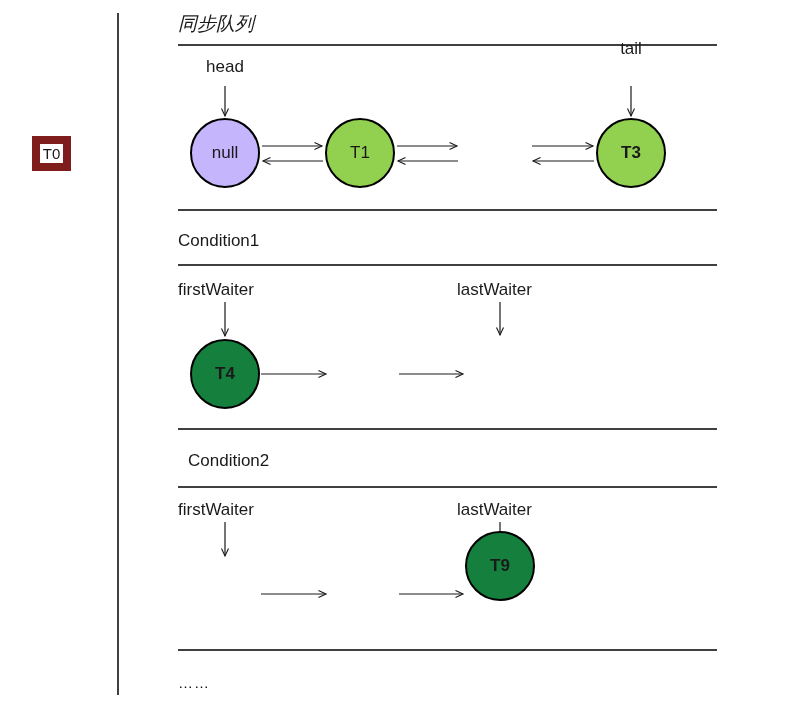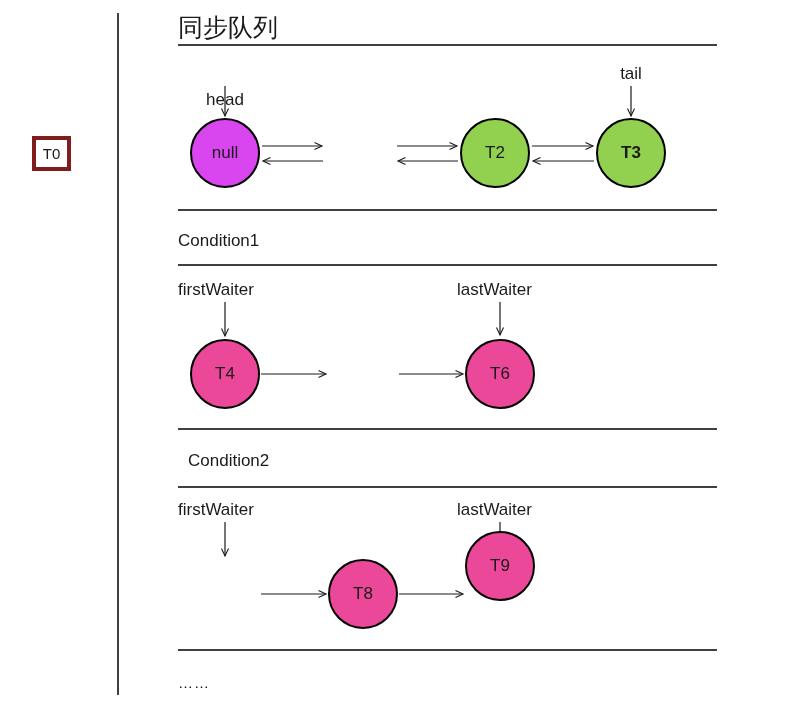--- a/index.html
+++ b/index.html
@@ -7,29 +7,29 @@
     position:relative;width:791px;height:710px;background:#fff;overflow:hidden;
     font-family:"Liberation Sans", sans-serif;color:#1a1a1a;
   }
   .vline{position:absolute;width:2px;background:#404040;}
   .hline{position:absolute;height:2px;background:#404040;}
   .node{
     position:absolute;width:70px;height:70px;border:2.5px solid #000;border-radius:50%;
     box-sizing:border-box;display:flex;align-items:center;justify-content:center;
     font-size:17px;color:#1a1a1a;
   }
-  .pink{background:#d946ef;}
+  .pink{background:#c4b5fd;}
   .green{background:#92D050;}
-  .orange{background:#ec4899;}
+  .orange{background:#15803d;font-weight:bold;}
   .lbl{position:absolute;font-size:17px;white-space:nowrap;color:#1a1a1a;}
   .lbl.center{width:70px;text-align:center;}
   .section-title{position:absolute;font-size:17px;white-space:nowrap;color:#1a1a1a;}
-  .main-title{position:absolute;left:178px;top:11px;font-size:25px;white-space:nowrap;color:#1a1a1a;}
+  .main-title{position:absolute;left:178px;top:11px;font-size:19px;white-space:nowrap;color:#1a1a1a;font-style:italic;}
   .thread-box{
-    position:absolute;left:32px;top:136px;width:39px;height:35px;border:4px solid #7f1d1d;
+    position:absolute;left:32px;top:136px;width:39px;height:35px;border:8px solid #7f1d1d;
     box-sizing:border-box;display:flex;align-items:center;justify-content:center;font-size:15px;
   }
   .ellipsis{position:absolute;left:178px;top:674px;font-size:15px;letter-spacing:1px;color:#111;}
   svg.connectors{position:absolute;left:0;top:0;pointer-events:none;}
 </style>
 </head>
 <body>
 
 <div id="canvas">
 
@@ -66,34 +66,32 @@
     <line x1="500" y1="302" x2="500" y2="335" stroke="#1a1a1a" stroke-width="1.2" marker-end="url(#arrowV)"></line>
     <line x1="261" y1="374" x2="326" y2="374" stroke="#1a1a1a" stroke-width="1.2" marker-end="url(#arrowV)"></line>
     <line x1="399" y1="374" x2="463" y2="374" stroke="#1a1a1a" stroke-width="1.2" marker-end="url(#arrowV)"></line>
 
     <line x1="225" y1="522" x2="225" y2="556" stroke="#1a1a1a" stroke-width="1.2" marker-end="url(#arrowV)"></line>
     <line x1="500" y1="522" x2="500" y2="555" stroke="#1a1a1a" stroke-width="1.2" marker-end="url(#arrowV)"></line>
     <line x1="261" y1="594" x2="326" y2="594" stroke="#1a1a1a" stroke-width="1.2" marker-end="url(#arrowV)"></line>
     <line x1="399" y1="594" x2="463" y2="594" stroke="#1a1a1a" stroke-width="1.2" marker-end="url(#arrowV)"></line>
   </svg>
 
-  <div class="lbl center" style="left:190px;top:57px;margin-top:33px;">head</div>
-  <div class="lbl center" style="left:596px;top:64px;">tail</div>
+  <div class="lbl center" style="left:190px;top:57px;">head</div>
+  <div class="lbl center" style="left:596px;top:39px;">tail</div>
 
   <div class="node pink" style="left:190px;top:118px;">null</div>
-  <div class="node green" style="left:460px;top:118px;">T2</div>
+  <div class="node green" style="left:325px;top:118px;">T1</div>
   <div class="node green" style="left:596px;top:118px;font-weight:bold;">T3</div>
 
   <div class="section-title" style="left:178px;top:231px;">Condition1</div>
   <div class="lbl" style="left:178px;top:280px;">firstWaiter</div>
   <div class="lbl" style="left:457px;top:280px;">lastWaiter</div>
   <div class="node orange" style="left:190px;top:339px;">T4</div>
-  <div class="node orange" style="left:465px;top:339px;">T6</div>
 
   <div class="section-title" style="left:188px;top:451px;">Condition2</div>
   <div class="lbl" style="left:178px;top:500px;">firstWaiter</div>
   <div class="lbl" style="left:457px;top:500px;">lastWaiter</div>
-  <div class="node orange" style="left:328px;top:559px;">T8</div>
   <div class="node orange" style="left:465px;top:531px;">T9</div>
 
   <div class="ellipsis">……</div>
 
 </div>
 
 </body></html>

